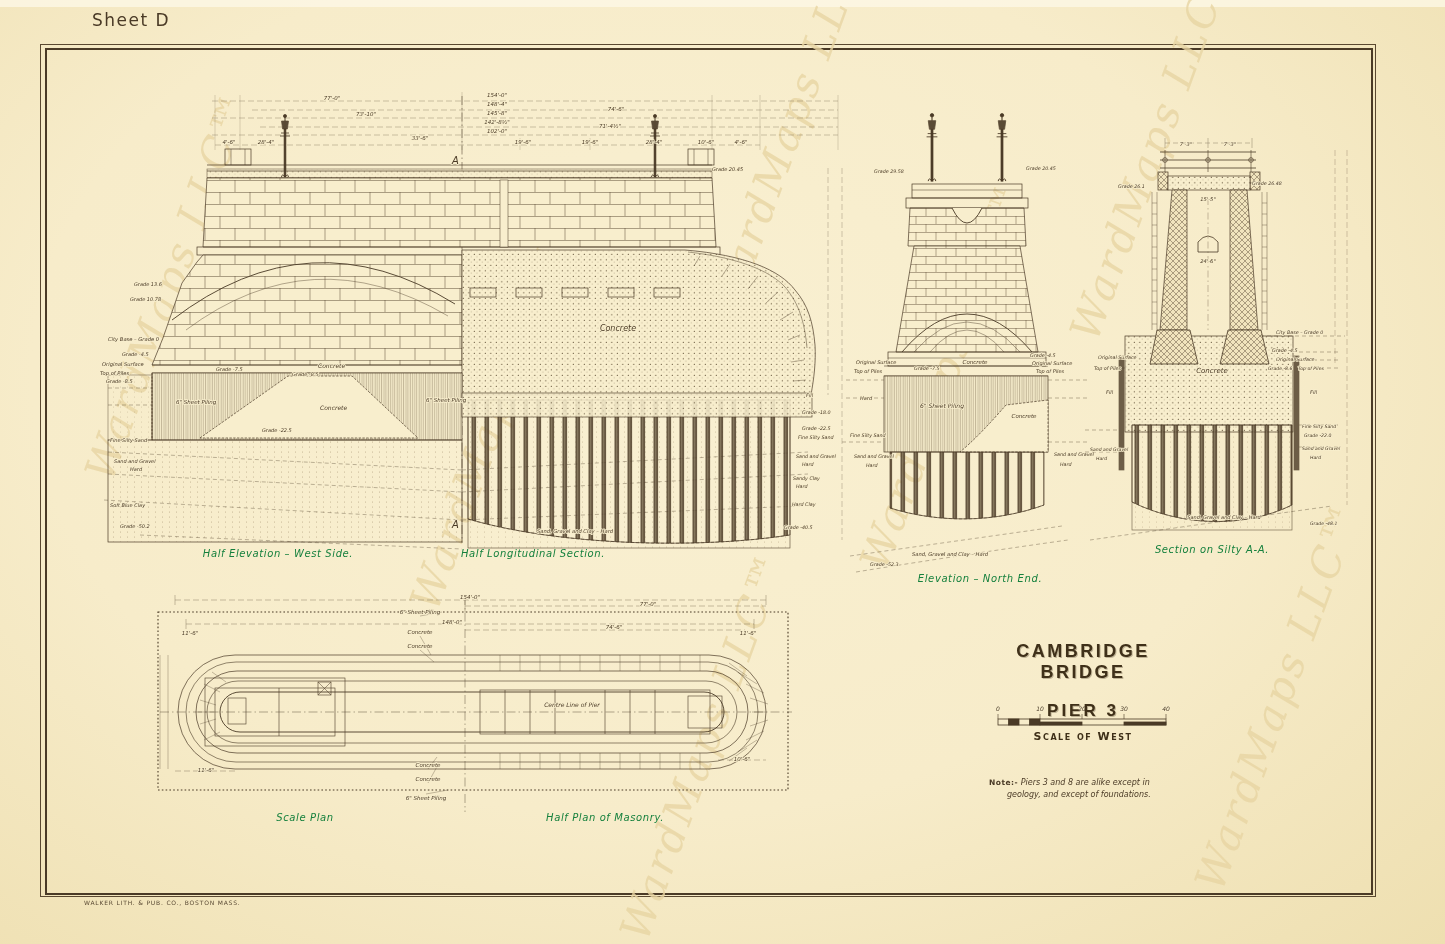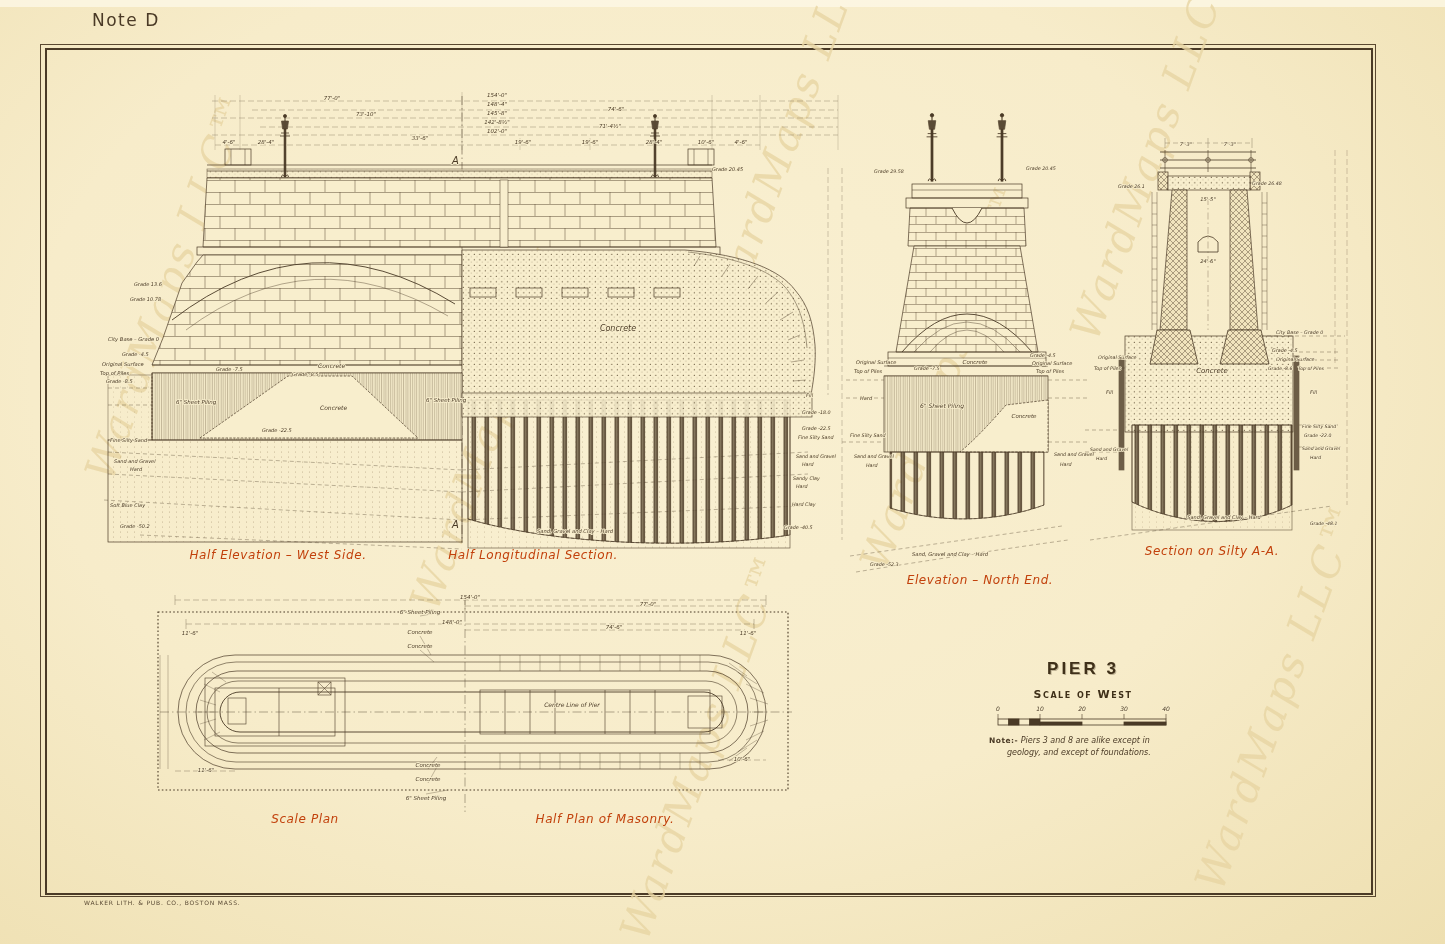--- a/index.html
+++ b/index.html
@@ -11,37 +11,37 @@
   .plan-label{position:absolute;left:92px;top:10px;font-size:17px;letter-spacing:1.5px;color:#4a3a26;}
   .border-outer{position:absolute;left:40px;top:44px;width:1334px;height:851px;border:1px solid #5a4830;}
   .border-inner{position:absolute;left:45px;top:48px;width:1324px;height:843px;border:2px solid #4a3a26;}
   .wm{position:absolute;font:italic 42px "DejaVu Serif",serif;color:rgba(231,212,162,.8);
       letter-spacing:3px;white-space:nowrap;transform:rotate(-70deg);transform-origin:left top;
       pointer-events:none;z-index:5;}
   svg.draw{position:absolute;left:0;top:0;z-index:10;}
   svg.draw text{font-family:"DejaVu Sans",sans-serif;font-style:italic;fill:#4a3a26;
       stroke:#f8eecd;stroke-width:1.6px;paint-order:stroke;stroke-linejoin:round;}
   .caption{position:absolute;z-index:12;transform:translateX(-50%);font-style:italic;
-      font-size:12px;color:#c2410c;letter-spacing:.6px;white-space:nowrap;}
+      font-size:10px;color:#15803d;letter-spacing:.6px;white-space:nowrap;}
   .titleblock{position:absolute;left:973px;top:641px;width:220px;text-align:center;z-index:12;color:#3f3019;}
   .tb1{font-family:"Liberation Sans",sans-serif;font-weight:bold;font-size:18px;letter-spacing:2.5px;
       text-shadow:1px 1px 0 rgba(63,48,25,.30);}
   .tb2{font-family:"Liberation Sans",sans-serif;font-weight:bold;font-size:17px;letter-spacing:3px;
       margin-top:18px;text-shadow:1px 1px 0 rgba(63,48,25,.30);}
   .tbscale{font-variant:small-caps;font-weight:bold;font-size:11px;letter-spacing:1.5px;margin-top:9px;}
   .tbnote{margin-top:34px;text-align:left;padding-left:8px;font-size:8px;font-style:italic;color:#4a3a26;line-height:1.5;margin-left:8px;}
   .tbnote b{font-style:normal;font-size:7.5px;letter-spacing:.5px;}
   .printer{position:absolute;left:84px;top:899px;font-size:6px;letter-spacing:.8px;color:#5a4a34;z-index:12;}
 </style>
 </head>
 <body>
 
 <div class="sheet">
   <div class="topstrip"></div>
-  <div class="plan-label">Note D</div>
+  <div class="plan-label">Sheet D</div>
   <div class="border-outer"></div>
   <div class="border-inner"></div>
 
   <span class="wm" style="left:75px;top:470px">WardMaps LLC™</span>
   <span class="wm" style="left:400px;top:600px">WardMaps LLC™</span>
   <span class="wm" style="left:700px;top:300px">WardMaps LLC™</span>
   <span class="wm" style="left:850px;top:560px">WardMaps LLC™</span>
   <span class="wm" style="left:610px;top:930px">WardMaps LLC™</span>
   <span class="wm" style="left:1060px;top:330px">WardMaps LLC™</span>
   <span class="wm" style="left:1185px;top:880px">WardMaps LLC™</span>
@@ -405,20 +405,21 @@
   </svg>
 
   <div class="caption" style="left:278px;top:548px">Half Elevation – West Side.</div>
   <div class="caption" style="left:533px;top:548px">Half Longitudinal Section.</div>
   <div class="caption" style="left:980px;top:573px">Elevation – North End.</div>
   <div class="caption" style="left:1212px;top:544px">Section on Silty A-A.</div>
   <div class="caption" style="left:305px;top:812px">Scale Plan</div>
   <div class="caption" style="left:605px;top:812px">Half Plan of Masonry.</div>
 
   <div class="titleblock">
+    <div class="tb1">CAMBRIDGE BRIDGE</div>
     <div class="tb2">PIER 3</div>
     <div class="tbscale">Scale of West</div>
     <div class="tbnote">
       <b>Note:-</b>
       <span>Piers 3 and 8 are alike except in</span><br>
       <span style="padding-left:18px">geology, and except of foundations.</span>
     </div>
   </div>
 
   <div class="printer">WALKER LITH. &amp; PUB. CO., BOSTON MASS.</div>

